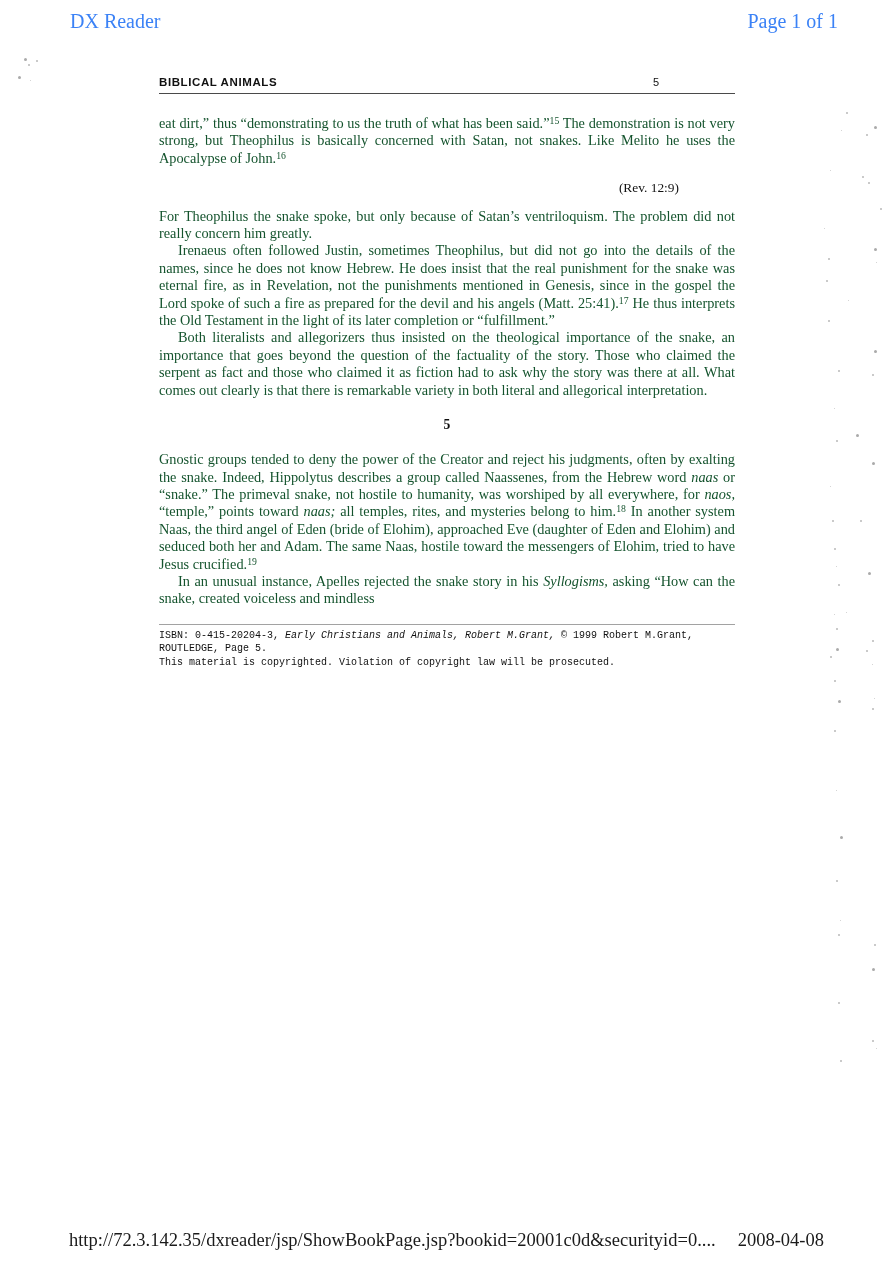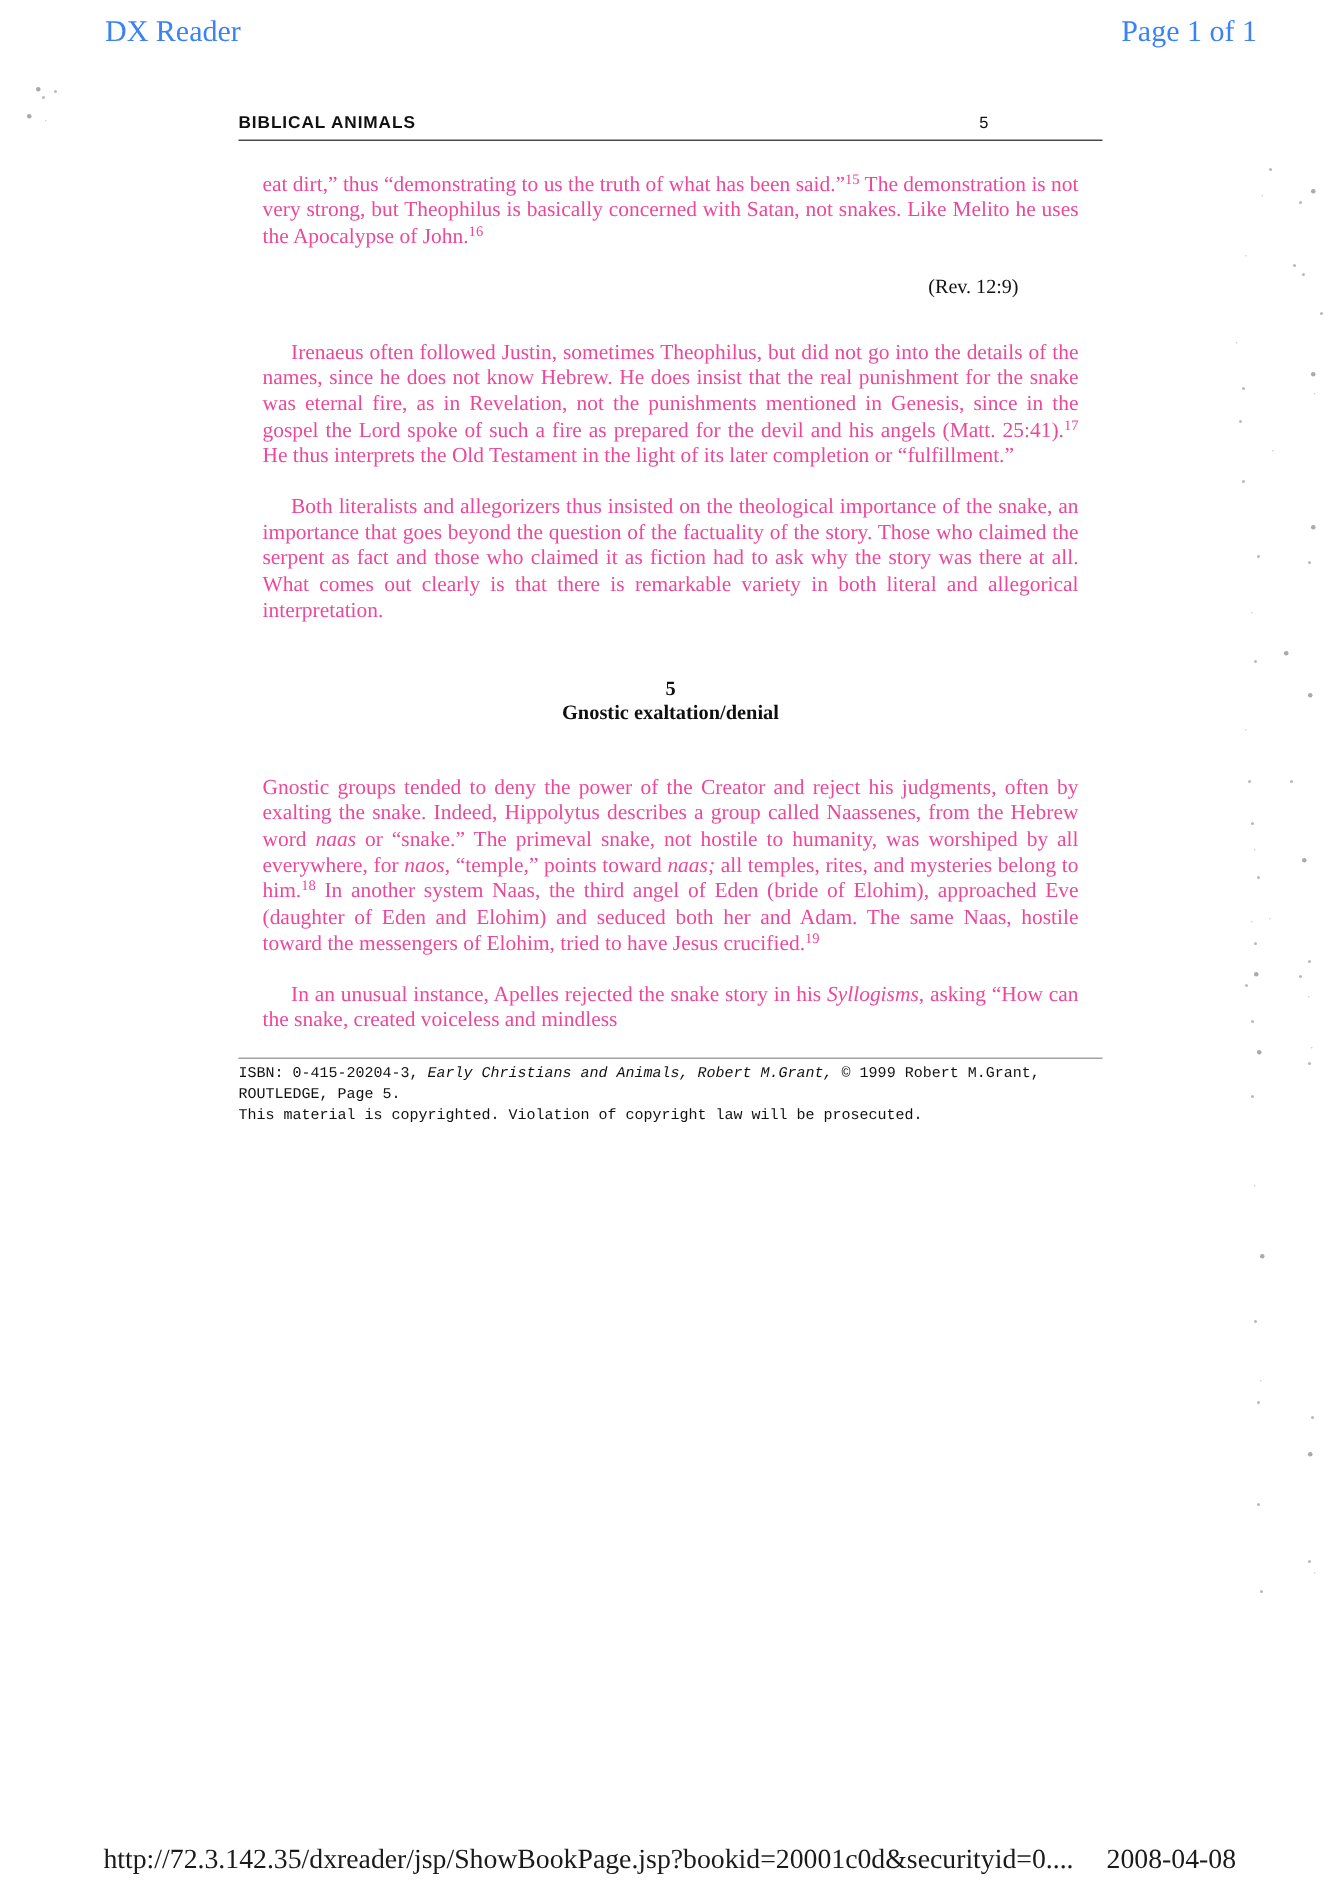--- a/index.html
+++ b/index.html
@@ -74,22 +74,22 @@
     margin-bottom: 21px;
     opacity: 0.85;
   }
 
   
   .para {
     font-family: "Liberation Serif", serif;
     font-size: 14.3px;
     line-height: 17.4px;
     text-align: justify;
-    color: #ec4899;
-    margin: 16px;
+    color: #14532d;
+    margin: 0;
   }
   .para.indent {
     text-indent: 19px;
   }
   .gap-small { height: 11px; }
   .gap-med   { height: 18px; }
 
   
   .blockquote {
     margin: 13px 0 0 33px;
@@ -194,28 +194,28 @@
     <div id="running-head-rule"></div>
 
     <p class="para">eat dirt,” thus “demonstrating to us the truth of what has been said.”<sup>15</sup> The demonstration is not very strong, but Theophilus is basically concerned with Satan, not snakes. Like Melito he uses the Apocalypse of John.<sup>16</sup></p>
 
     <div class="blockquote">
       <p class="citation">(Rev. 12:9)</p>
     </div>
 
     <div class="gap-small"></div>
 
+    <p class="para">For Theophilus the snake spoke, but only because of Satan’s ventriloquism. The problem did not really concern him greatly.</p>
     <p class="para indent">Irenaeus often followed Justin, sometimes Theophilus, but did not go into the details of the names, since he does not know Hebrew. He does insist that the real punishment for the snake was eternal fire, as in Revelation, not the punishments mentioned in Genesis, since in the gospel the Lord spoke of such a fire as prepared for the devil and his angels (Matt. 25:41).<sup>17</sup> He thus interprets the Old Testament in the light of its later completion or “fulfillment.”</p>
     <p class="para indent">Both literalists and allegorizers thus insisted on the theological importance of the snake, an importance that goes beyond the question of the factuality of the story. Those who claimed the serpent as fact and those who claimed it as fiction had to ask why the story was there at all. What comes out clearly is that there is remarkable variety in both literal and allegorical interpretation.</p>
 
     <div class="gap-med"></div>
 
     <div class="section-heading">
       <span class="secnum">5</span>
-      <span class="sectitle">Gnostic exaltation/denial</span>
     </div>
 
     <div class="gap-med"></div>
 
     <p class="para">Gnostic groups tended to deny the power of the Creator and reject his judgments, often by exalting the snake. Indeed, Hippolytus describes a group called Naassenes, from the Hebrew word <i>naas</i> or “snake.” The primeval snake, not hostile to humanity, was worshiped by all everywhere, for <i>naos,</i> “temple,” points toward <i>naas;</i> all temples, rites, and mysteries belong to him.<sup>18</sup> In another system Naas, the third angel of Eden (bride of Elohim), approached Eve (daughter of Eden and Elohim) and seduced both her and Adam. The same Naas, hostile toward the messengers of Elohim, tried to have Jesus crucified.<sup>19</sup></p>
     <p class="para indent">In an unusual instance, Apelles rejected the snake story in his <i>Syllogisms,</i> asking “How can the snake, created voiceless and mindless</p>
 
     <div id="copyright-rule"></div>
     <div id="copyright-block">
       <div class="line1">ISBN: 0-415-20204-3, <i>Early Christians and Animals, Robert M.Grant,</i> © 1999 Robert M.Grant, ROUTLEDGE, Page 5.</div>

